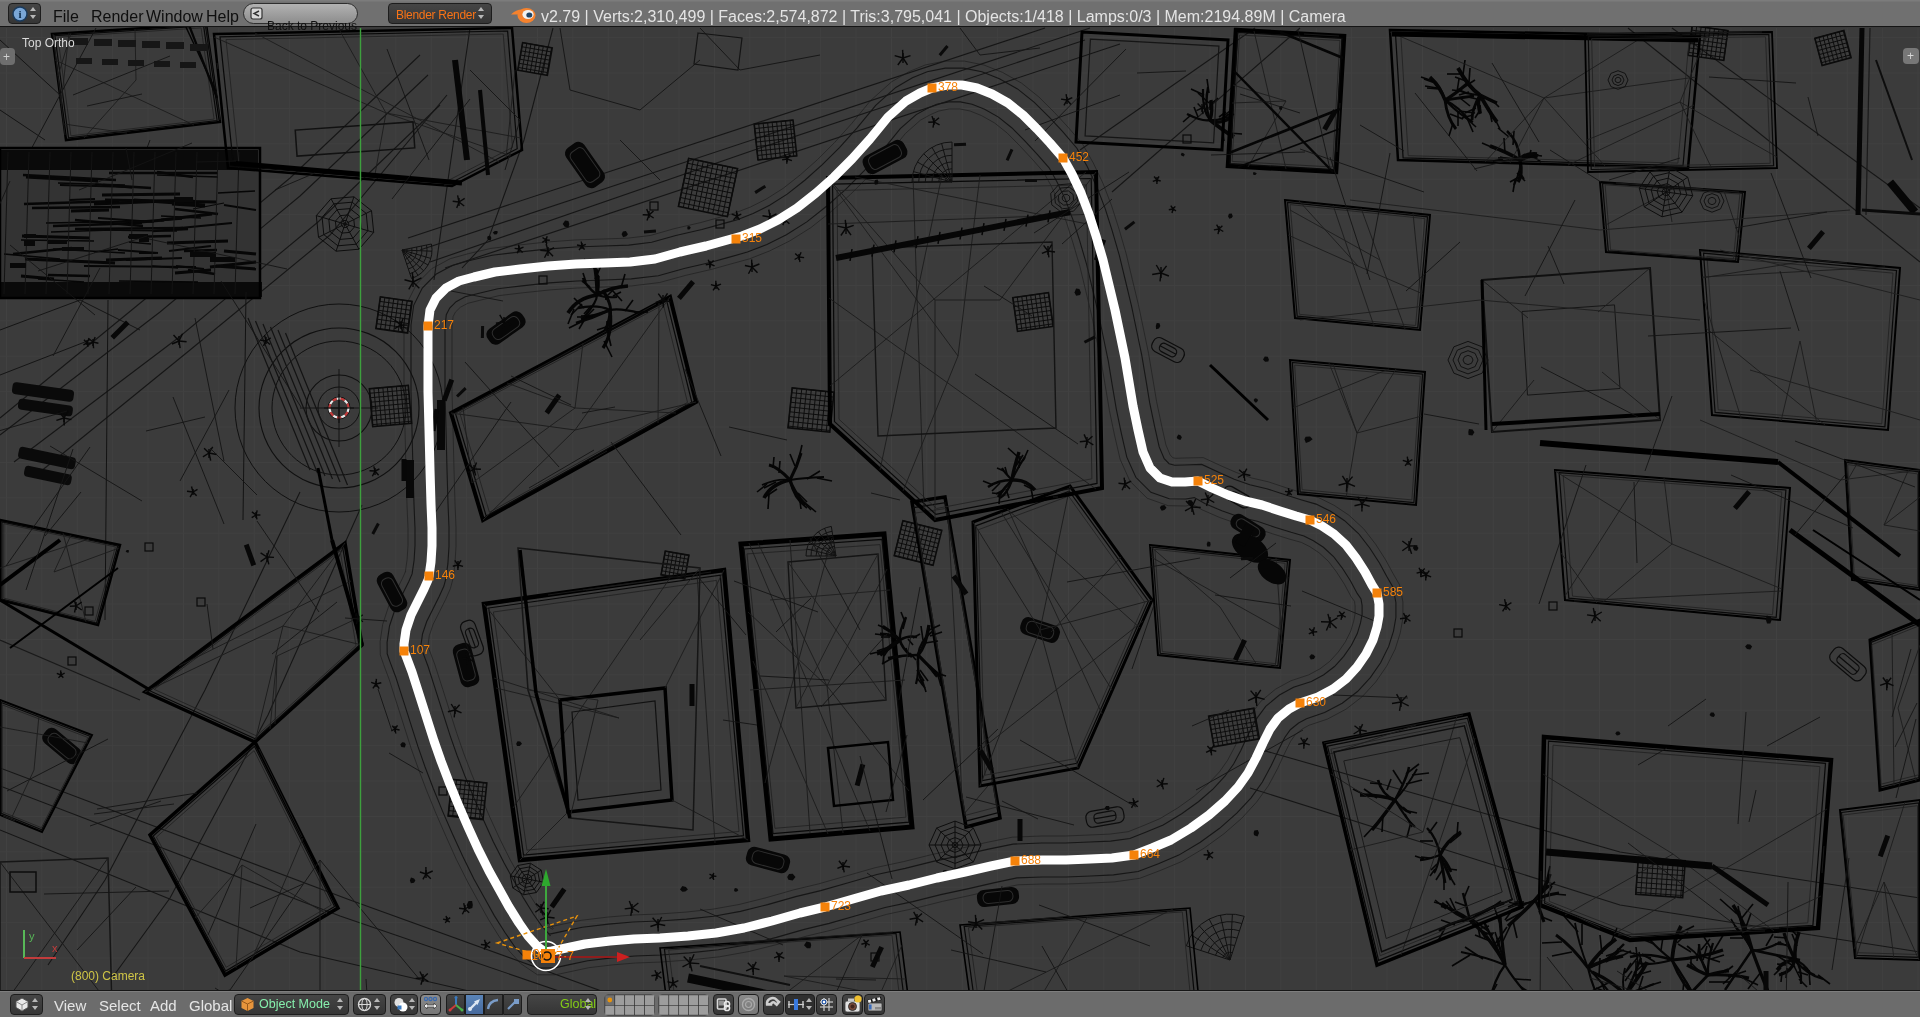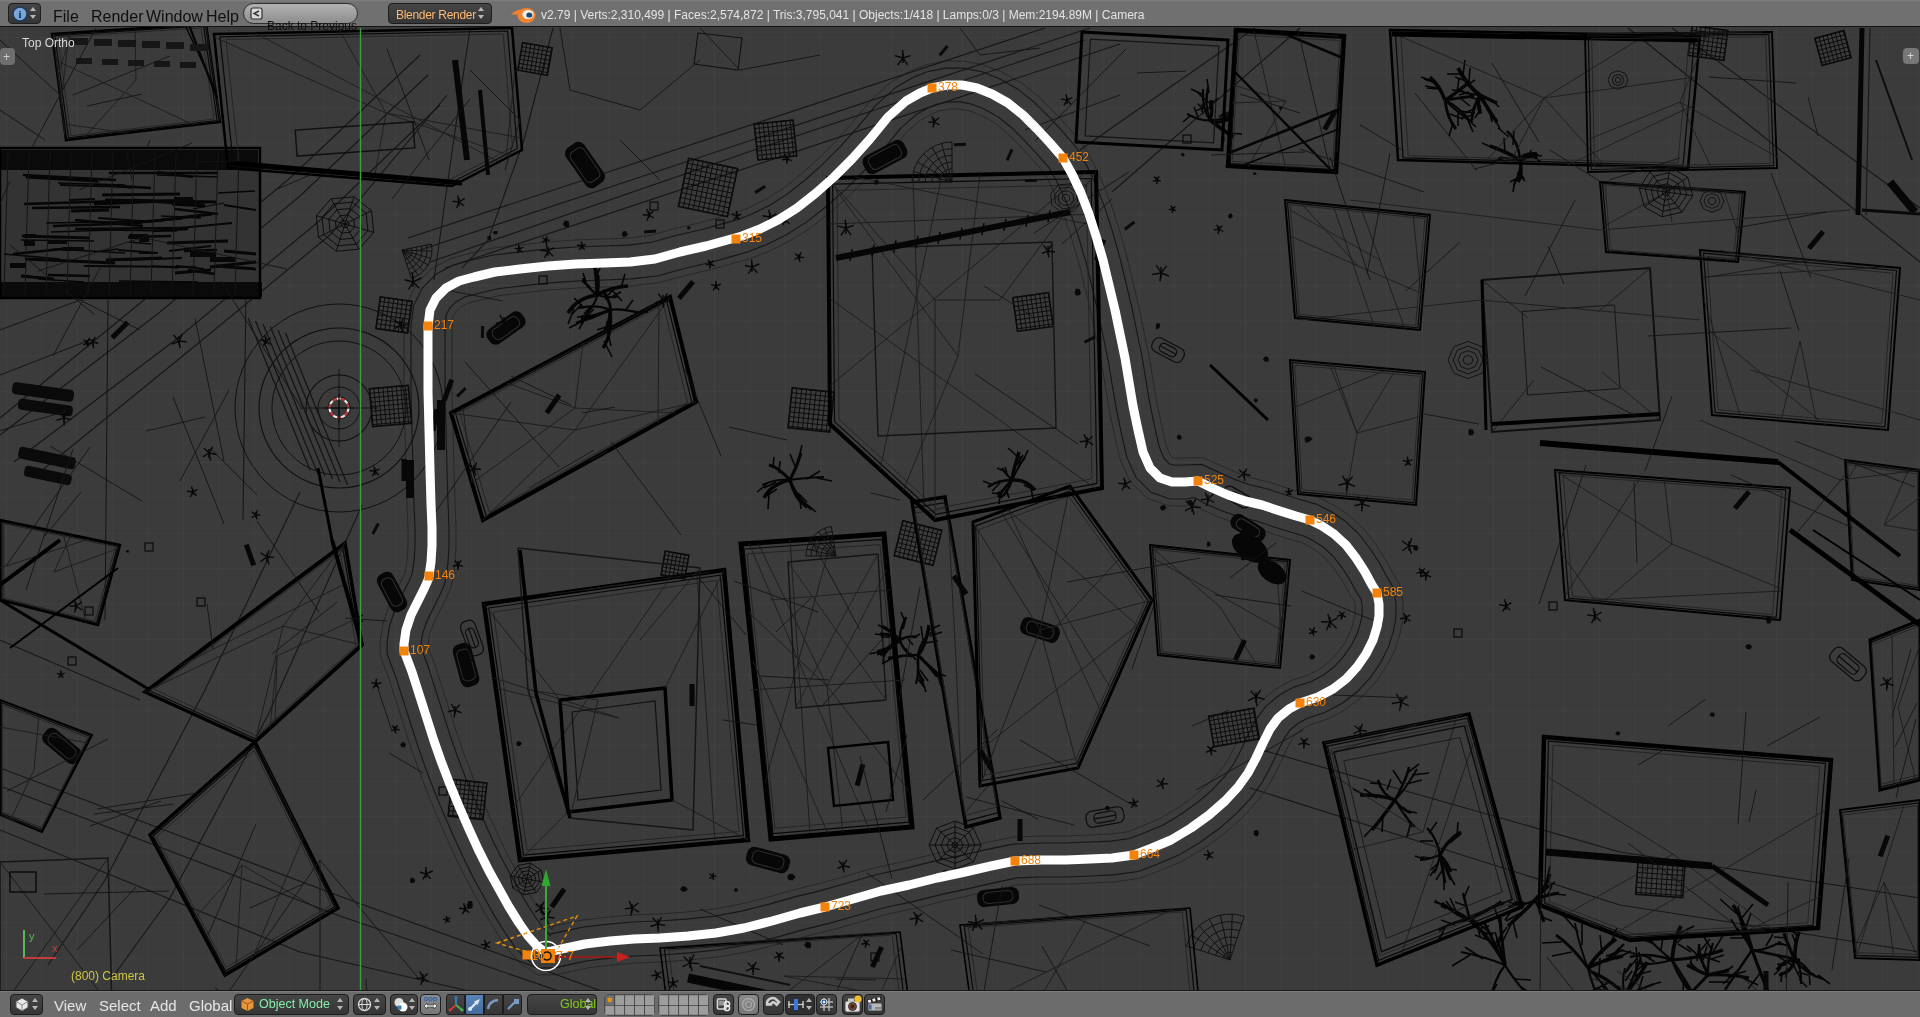--- a/index.html
+++ b/index.html
@@ -4,21 +4,21 @@
 *{margin:0;padding:0;box-sizing:border-box}
 html,body{width:1920px;height:1017px;overflow:hidden;background:#3b3b3b;font-family:"Liberation Sans", sans-serif;}
 .page{position:relative;width:1920px;height:1017px}
 .bar{position:absolute;left:0;width:1920px;background:#6f6f6f;}
 .hdr{top:0;height:27px;border-bottom:1.5px solid #141414;box-shadow:inset 0 1.5px 0 #7c7c7c;background:#707070}
 .ftr{top:990px;height:27px;border-top:1px solid #161616;box-shadow:inset 0 1px 0 #7e7e7e;background:#6c6c6c}
 .mn{position:absolute;top:7.5px;font-size:16px;color:#0f0f0f}
 .fmn{position:absolute;top:997px;font-size:15px;color:#e5e5e5}
 .btn{position:absolute;border-radius:4px;background:linear-gradient(#454545,#353535);border:1px solid #1d1d1d;}
 .lt{color:#e9e9e9;font-size:12.5px}
-.stats{position:absolute;top:7.5px;font-size:12px;color:#e4e4e4}
+.stats{position:absolute;top:7.5px;font-size:16px;color:#e4e4e4}
 .ud{position:absolute;width:0;height:0;border-left:3.5px solid transparent;border-right:3.5px solid transparent}
 .up{border-bottom:4.5px solid #b8b8b8}
 .dn{border-top:4.5px solid #b8b8b8}
 svg{position:absolute;top:0;left:0}
 </style></head>
 <body>
 <div class="page">
 <svg width="1920" height="1017" viewBox="0 0 1920 1017" shape-rendering="auto">
 
 <rect x="0" y="28" width="1920" height="962" fill="#3b3b3b"></rect>
@@ -2897,21 +2897,21 @@
 <div class="mn" style="left:206px">Help</div>
 
 <div style="position:absolute;left:243px;top:3px;width:115px;height:21px;border-radius:11px;background:linear-gradient(#b2b2b2,#8d8d8d);border:1px solid #2e2e2e"></div>
 <svg style="left:249px;top:7px" width="15" height="13">
       <rect x="2" y="1" width="11" height="11" rx="2" fill="#d8d8d8" stroke="#333" stroke-width="1.2"></rect>
       <path d="M 10 4 L 5 6.5 L 10 9" fill="none" stroke="#333" stroke-width="1.4"></path>
     </svg>
 <div class="mn" style="left:267px;top:19px;font-size:12px">Back to Previous</div>
 
 <div class="btn" style="left:388px;top:3px;width:104px;height:21px"></div>
-<div class="mn lt" style="left:396px;top:7.5px;font-size:12px;letter-spacing:-0.3px;color:#fdba74">Blender Render</div>
+<div class="mn lt" style="left:396px;top:7.5px;font-size:12px;letter-spacing:-0.3px;color:#f97316">Blender Render</div>
 <div class="ud up" style="left:478px;top:7px"></div>
 <div class="ud dn" style="left:478px;top:15px"></div>
 
 <svg style="left:511px;top:4px" width="26" height="20" viewBox="0 0 26 20">
 <path d="M 0 10.5 Q 5 5.5 11 5.5 L 16 5.5 L 10 10.5 Z" fill="#f5822d"></path>
 <ellipse cx="15.5" cy="11.5" rx="9" ry="7.5" fill="#f5822d"></ellipse>
 <ellipse cx="17" cy="10.5" rx="5.6" ry="4.6" fill="#f2f2f2"></ellipse>
 <ellipse cx="18.3" cy="11" rx="3" ry="2.6" fill="#1f4464"></ellipse>
 </svg>
 

